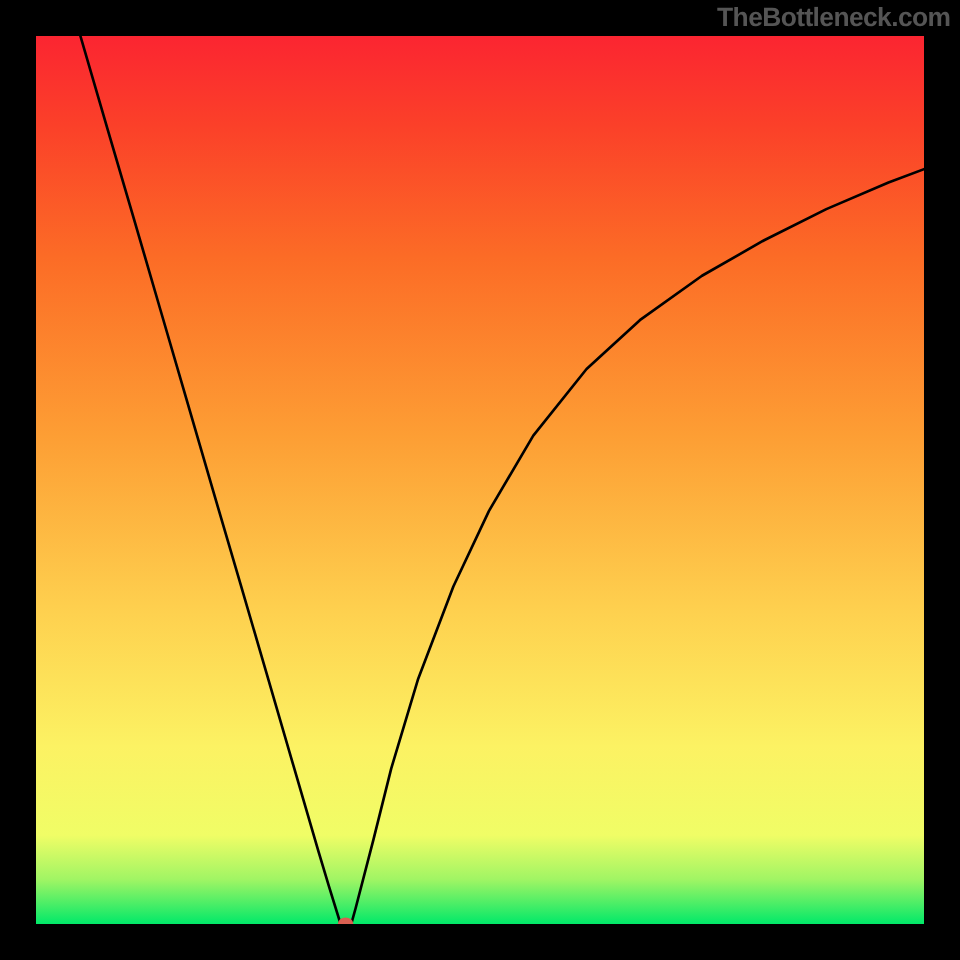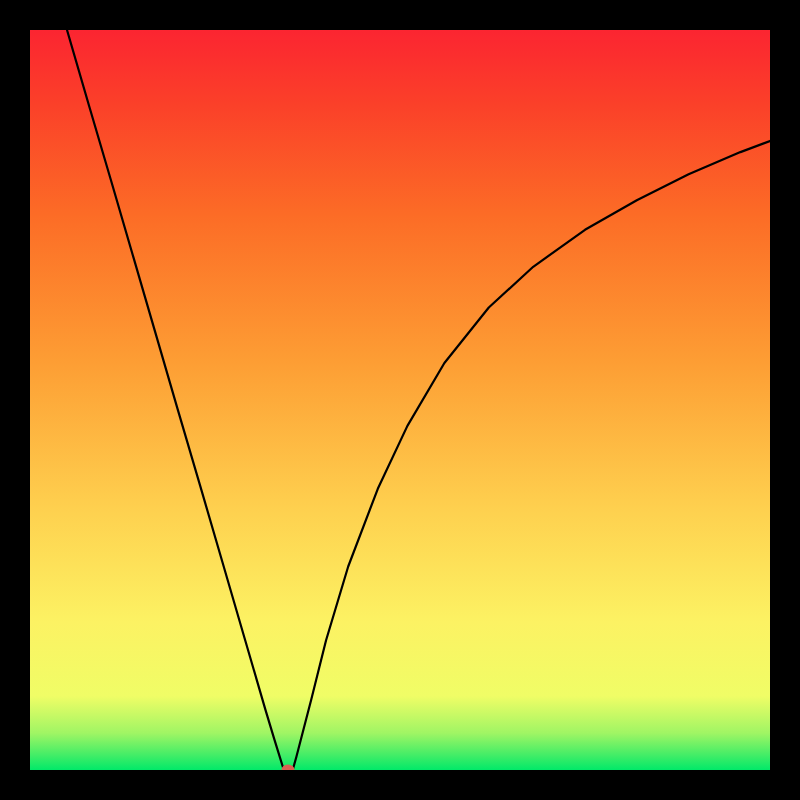--- a/index.html
+++ b/index.html
@@ -53,20 +53,21 @@
     border-radius: 50%;
     transform: translate(-50%, -50%);
     z-index: 6;
   }
 </style>
 </head>
 <body>
 
 <div class="frame">
 
+  <div class="watermark">TheBottleneck.com</div>
 
   <div class="plot-area">
     <svg class="gradient" viewBox="0 0 740 740" preserveAspectRatio="none">
       <defs>
         <linearGradient id="bg-grad" x1="0" y1="1" x2="0" y2="0">
             <stop offset="0%" stop-color="#01e969"></stop>
             <stop offset="2%" stop-color="#42ed67"></stop>
             <stop offset="5%" stop-color="#a0f564"></stop>
             <stop offset="10%" stop-color="#f0fd66"></stop>
             <stop offset="20%" stop-color="#fcf263"></stop>

